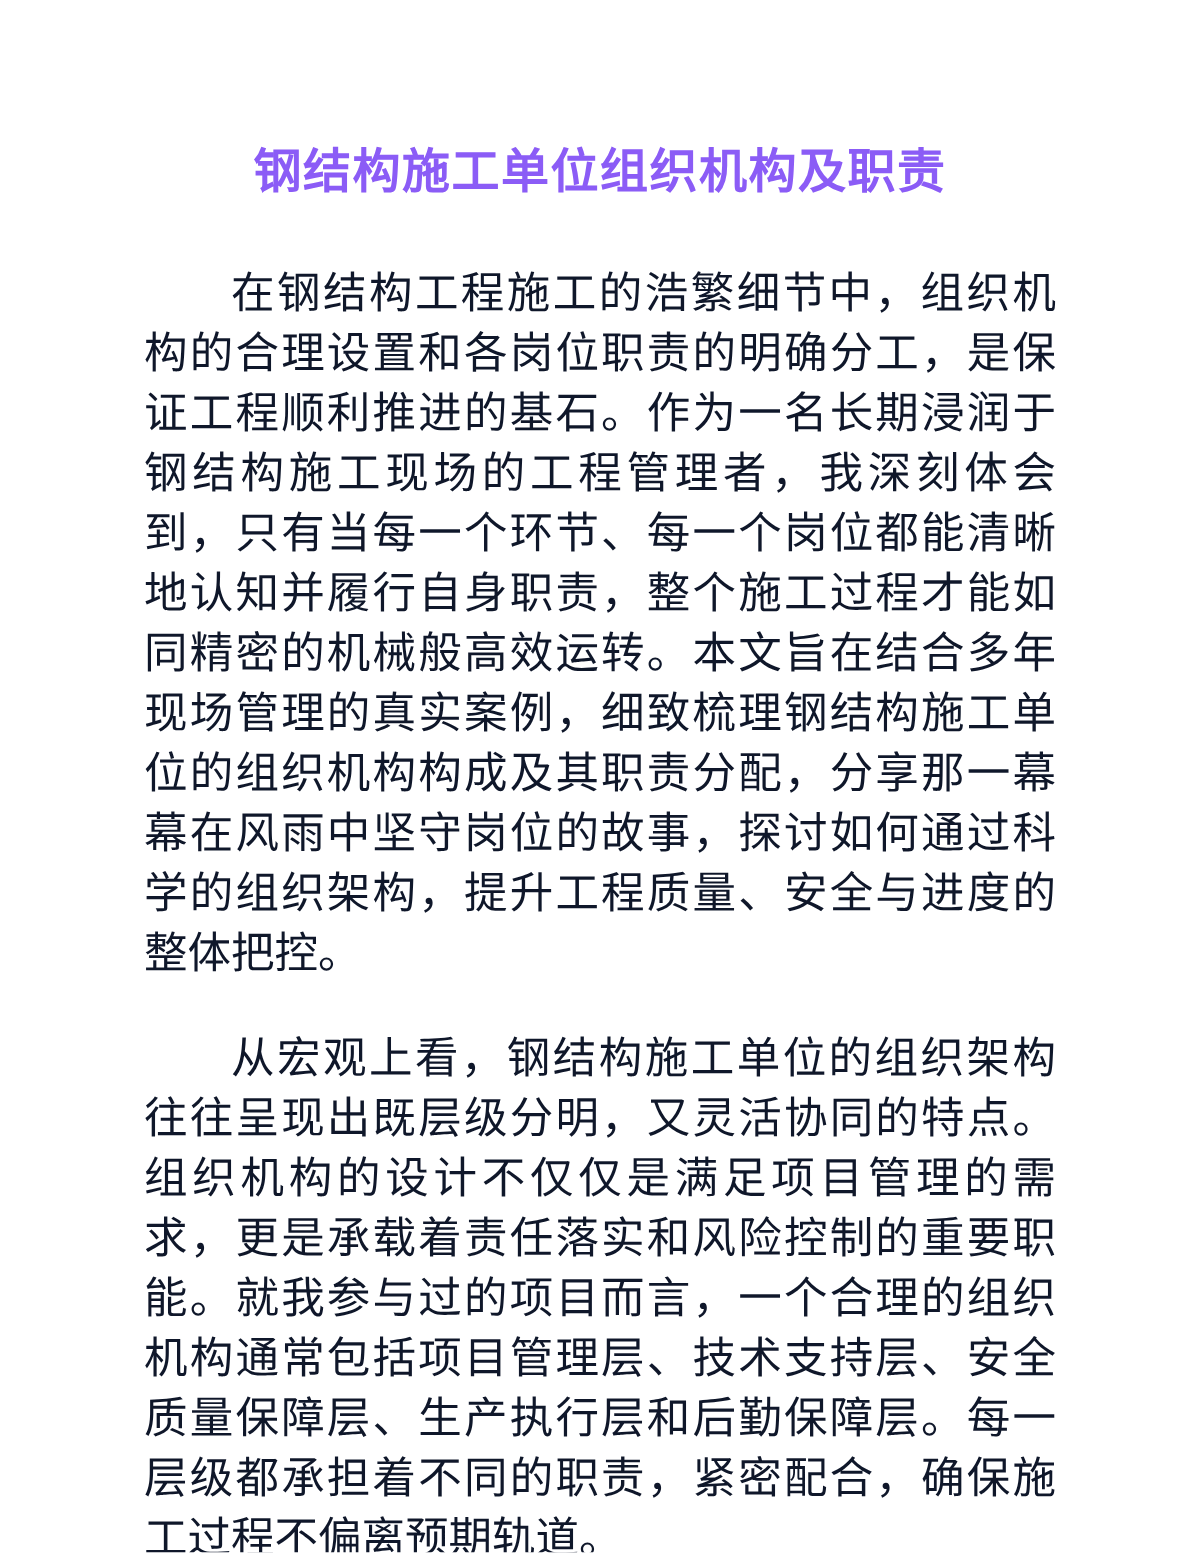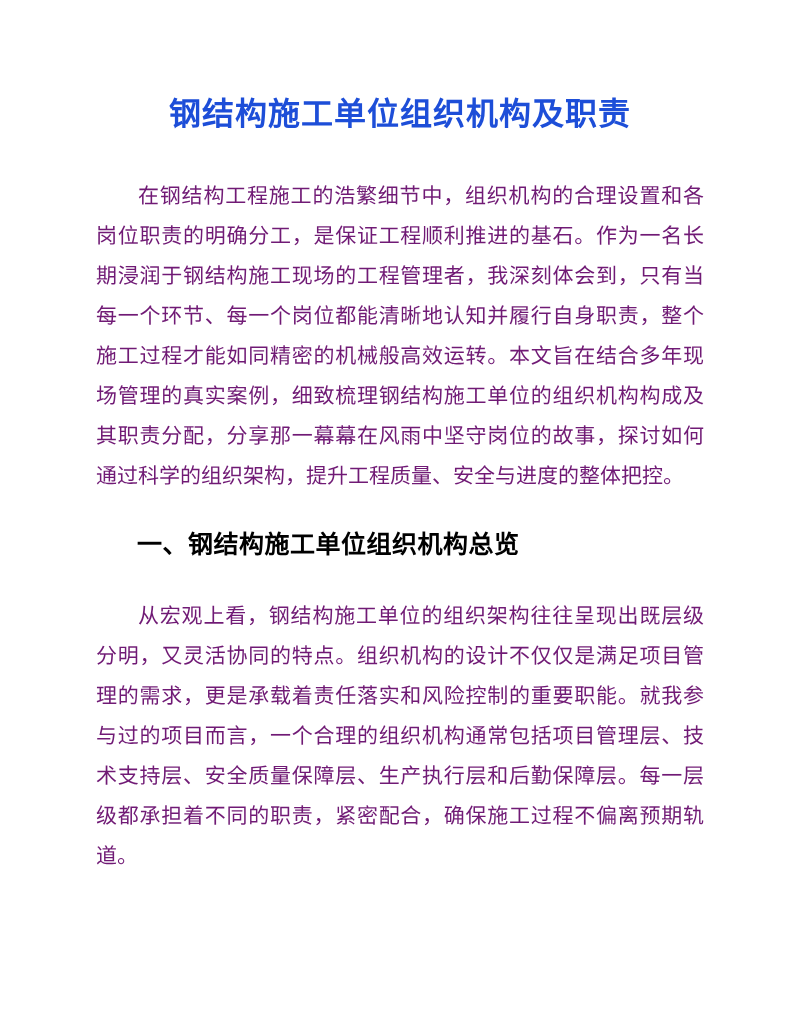--- a/index.html
+++ b/index.html
@@ -17,32 +17,32 @@
     padding: 92px 96px 0 96px;
     overflow: hidden;
     color: #1c1c1c;
   }
   .doc-title {
     font-family: "Liberation Sans", "DejaVu Sans", sans-serif;
     font-weight: 700;
     font-size: 32px;
     line-height: 44px;
     text-align: center;
-    color: #1d4ed8;
+    color: #8b5cf6;
     margin: 0 0 40px 0;
     letter-spacing: 1px;
   }
   .body-para {
     font-family: "Liberation Serif", "DejaVu Serif", serif;
-    font-size: 21px;
+    font-size: 29px;
     line-height: 40px;
     text-align: justify;
     text-justify: inter-ideograph;
     text-indent: 2em;
-    color: #701a75;
+    color: #0f172a;
     margin: 0 0 30px 0;
   }
   .section-heading {
     font-family: "Liberation Sans", "DejaVu Sans", sans-serif;
     font-weight: 700;
     font-size: 25px;
     line-height: 36px;
     color: #000000;
     margin: 0 0 34px 0;
     padding-left: 41px;
@@ -50,17 +50,16 @@
   }
 </style>
 </head>
 <body>
 
 <div class="page">
   <h1 class="doc-title">钢结构施工单位组织机构及职责</h1>
 
   <p class="body-para">在钢结构工程施工的浩繁细节中，组织机构的合理设置和各岗位职责的明确分工，是保证工程顺利推进的基石。作为一名长期浸润于钢结构施工现场的工程管理者，我深刻体会到，只有当每一个环节、每一个岗位都能清晰地认知并履行自身职责，整个施工过程才能如同精密的机械般高效运转。本文旨在结合多年现场管理的真实案例，细致梳理钢结构施工单位的组织机构构成及其职责分配，分享那一幕幕在风雨中坚守岗位的故事，探讨如何通过科学的组织架构，提升工程质量、安全与进度的整体把控。</p>
 
-  <h2 class="section-heading">一、钢结构施工单位组织机构总览</h2>
 
   <p class="body-para">从宏观上看，钢结构施工单位的组织架构往往呈现出既层级分明，又灵活协同的特点。组织机构的设计不仅仅是满足项目管理的需求，更是承载着责任落实和风险控制的重要职能。就我参与过的项目而言，一个合理的组织机构通常包括项目管理层、技术支持层、安全质量保障层、生产执行层和后勤保障层。每一层级都承担着不同的职责，紧密配合，确保施工过程不偏离预期轨道。</p>
 
 </div>
 
 </body></html>

